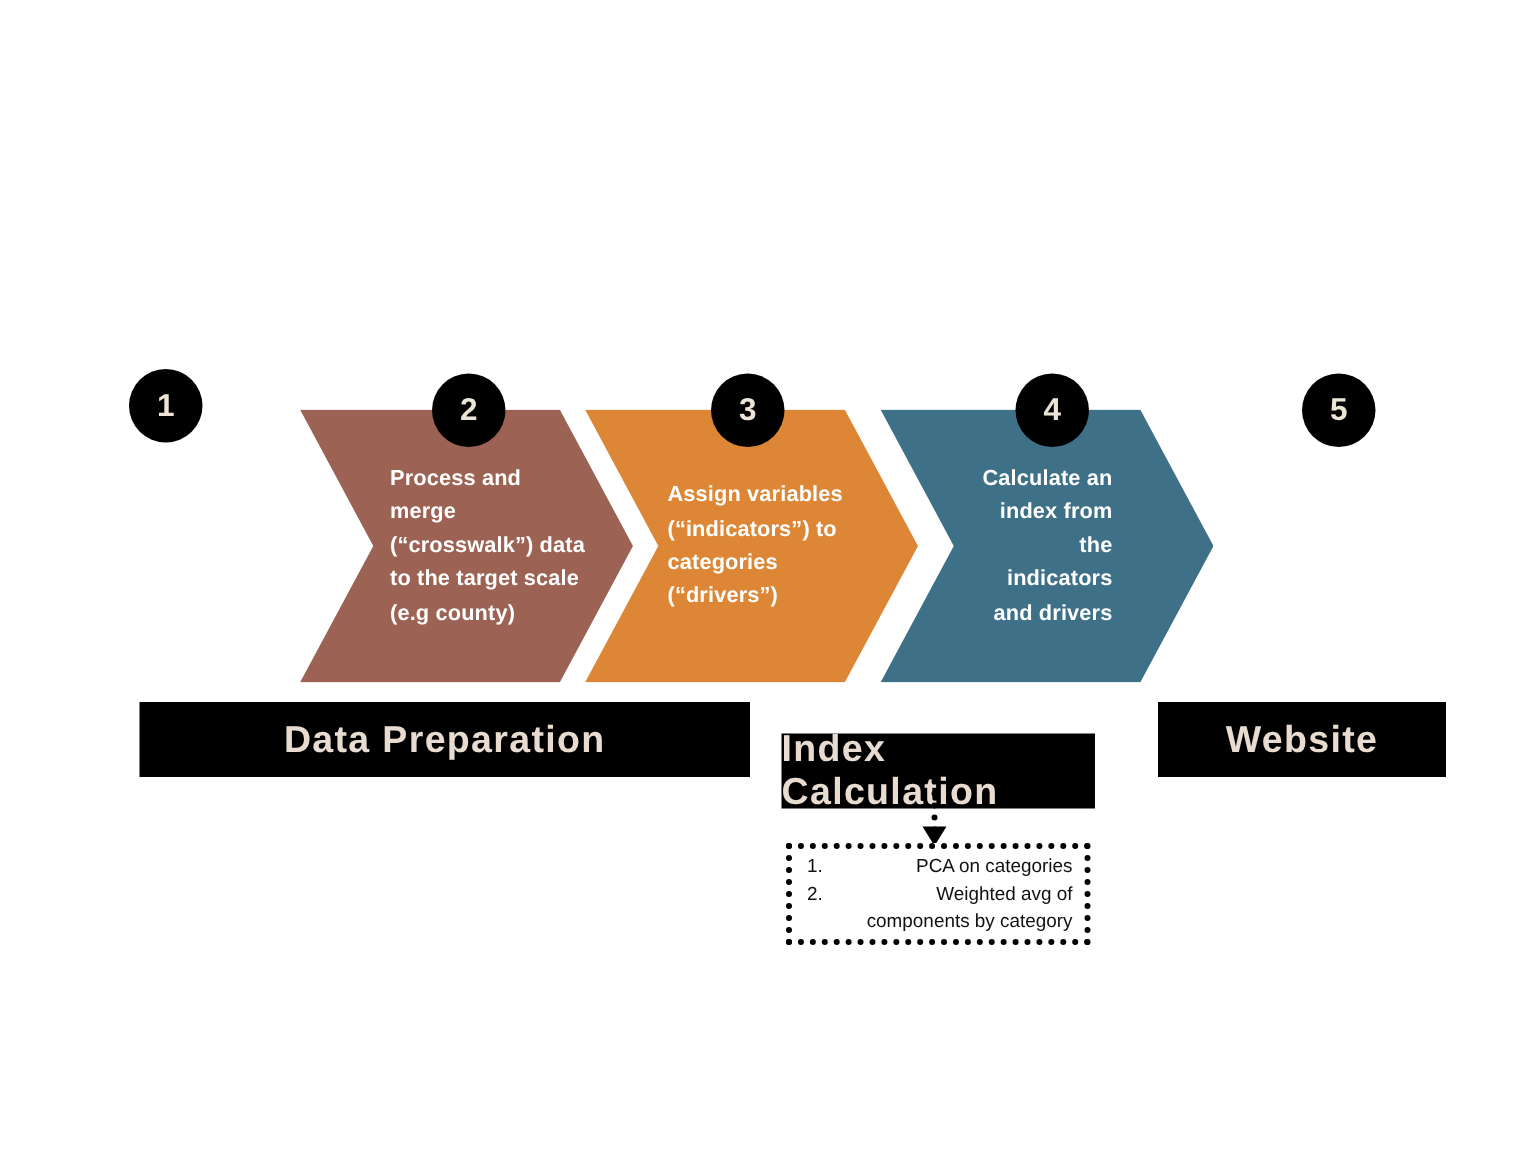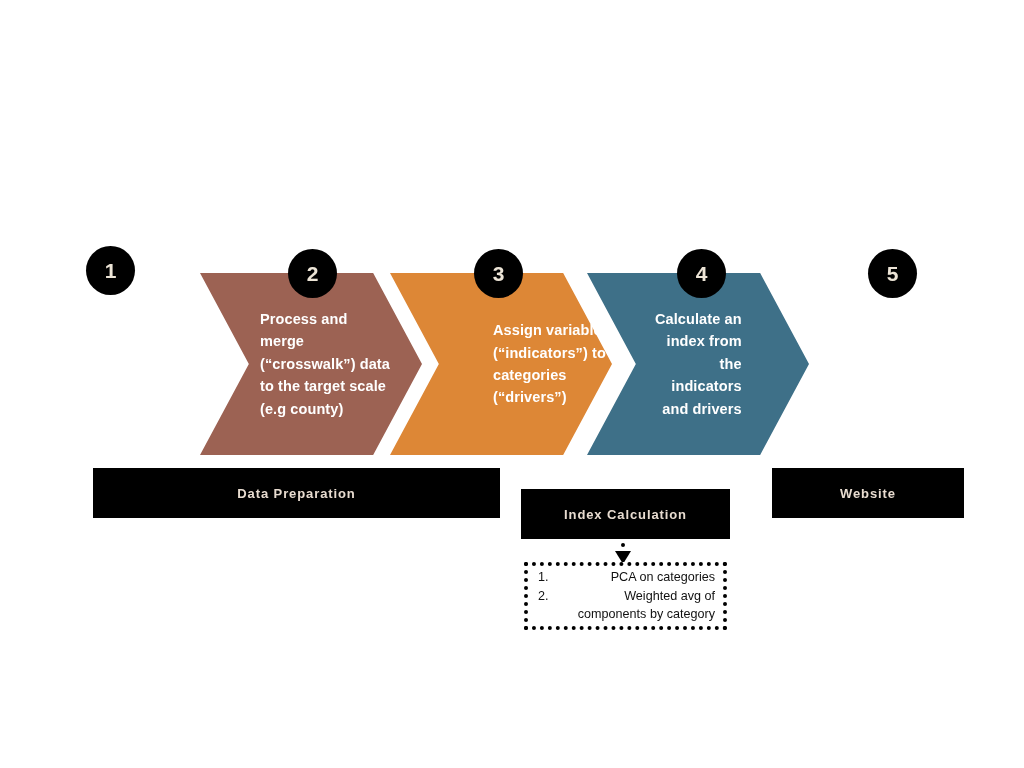--- a/index.html
+++ b/index.html
@@ -65,21 +65,21 @@
 
   
   #chev-1 { left: 10px;  width: 222px; }
   #chev-2 { left: 200px; width: 222px; }
   #chev-3 { left: 390px; width: 222px; }
   #chev-4 { left: 587px; width: 222px; text-align: right; }
   #chev-5 { left: 775px; width: 240px; }
 
   #chev-1 .chevron-text { left: 68px;  width: 130px; }
   #chev-2 .chevron-text { left: 60px;  width: 150px; }
-  #chev-3 .chevron-text { left: 55px;  width: 152px; margin-left: 48px; }
+  #chev-3 .chevron-text { left: 55px;  width: 152px; }
   #chev-4 .chevron-text { left: 68px;  width: 132px; }
   #chev-5 .chevron-text { left: 63px;  width: 160px; }
 
   
   .step-badge {
     position: absolute;
     width: 49px;
     height: 49px;
     border-radius: 50%;
     background: #000000;
@@ -100,21 +100,21 @@
   
   .phase-bar {
     position: absolute;
     top: 468px;
     height: 50px;
     background: #000000;
     color: #E8DCD0;
     display: flex;
     align-items: center;
     justify-content: center;
-    font-size: 13px;
+    font-size: 25px;
     font-weight: bold;
     letter-spacing: 0.9px;
   }
   #phase-bar-0 { left: 93px;  width: 407px; }
   #phase-bar-1 { left: 521px; width: 209px; margin-top: 21px; }
   #phase-bar-2 { left: 772px; width: 192px; }
 
   
   .connector {
     position: absolute;

